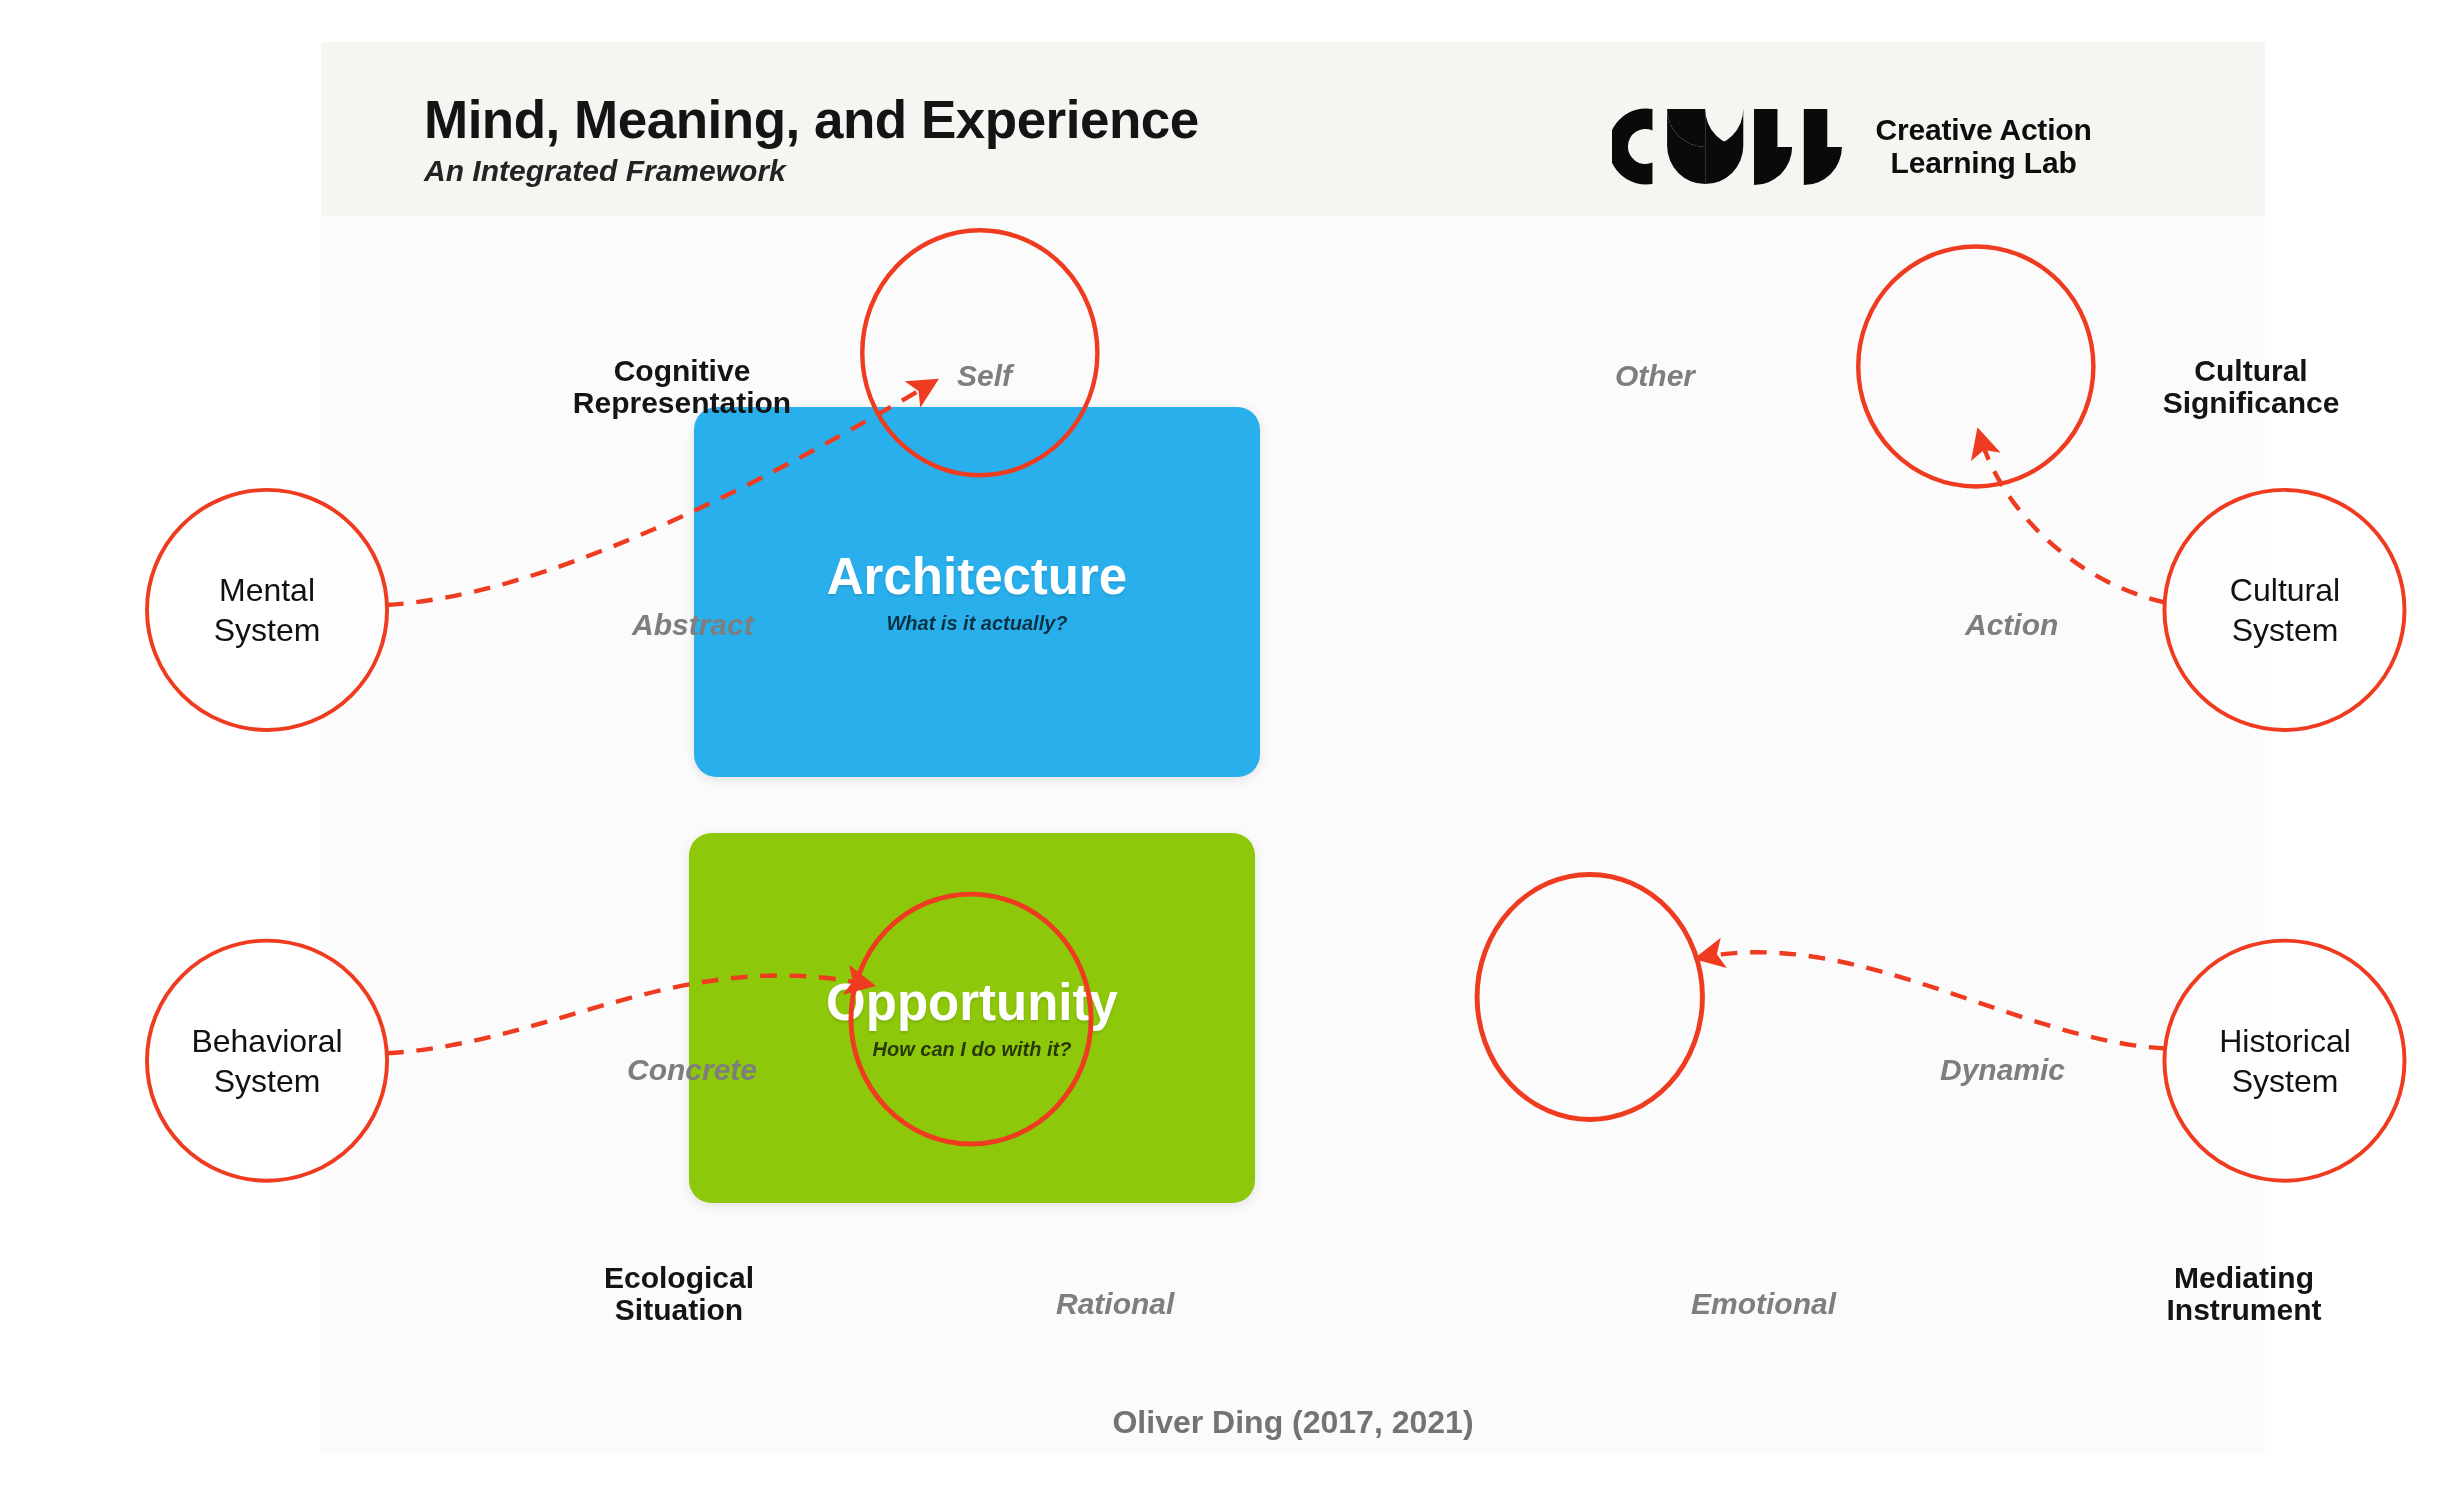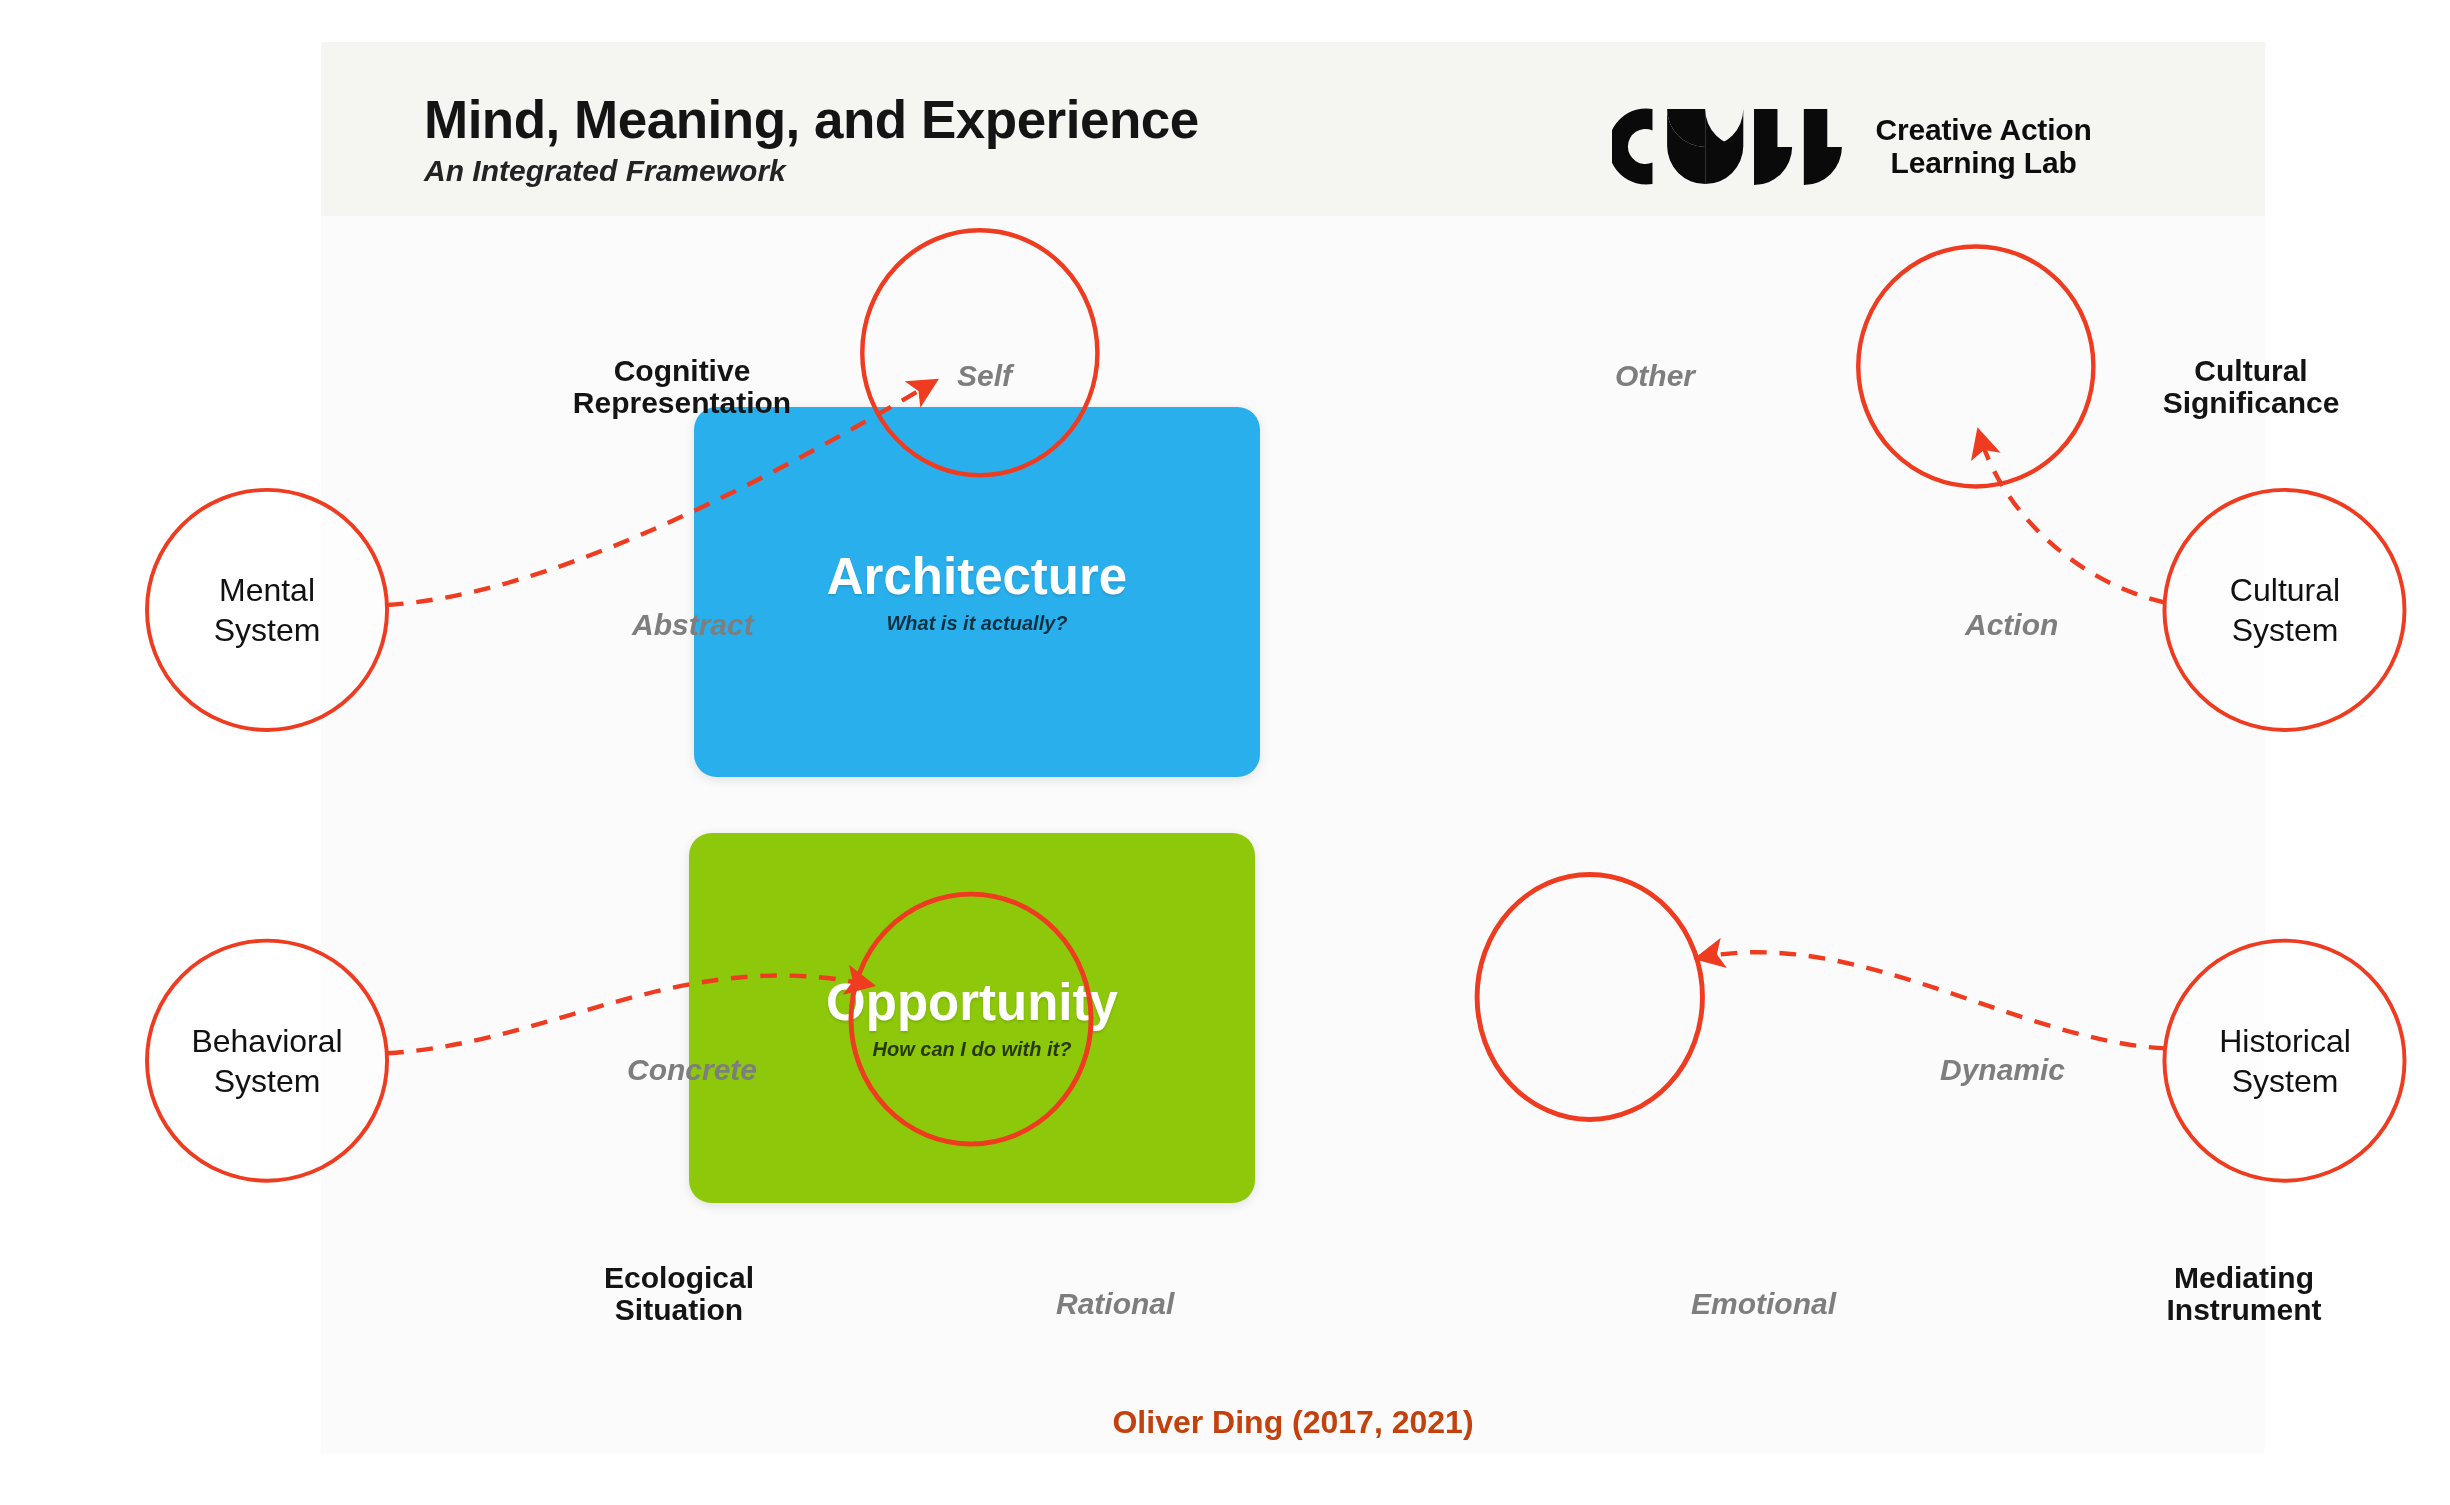--- a/index.html
+++ b/index.html
@@ -78,21 +78,21 @@
   #ax-abstract{left:311px;top:568px;}
   #ax-static  {left:1644px;top:568px;}
   #ax-concrete{left:306px;top:1013px;}
   #ax-dynamic {left:1619px;top:1013px;}
   #ax-rational {left:735px;top:1247px;}
   #ax-emotional{left:1370px;top:1247px;}
 
   
   #credit{
     position:absolute;left:0;top:1362px;width:100%;text-align:center;
-    font-size:32px;font-weight:bold;color:#c2410c;
+    font-size:32px;font-weight:bold;color:#737373;
   }
 
   
   #annot-svg{position:absolute;left:0;top:0;width:2551px;height:1505px;pointer-events:none;}
 
   .annot-bubble{
     position:absolute;display:flex;align-items:center;justify-content:center;
     text-align:center;line-height:1.25;
     font-size:32px;color:#111111;
   }

